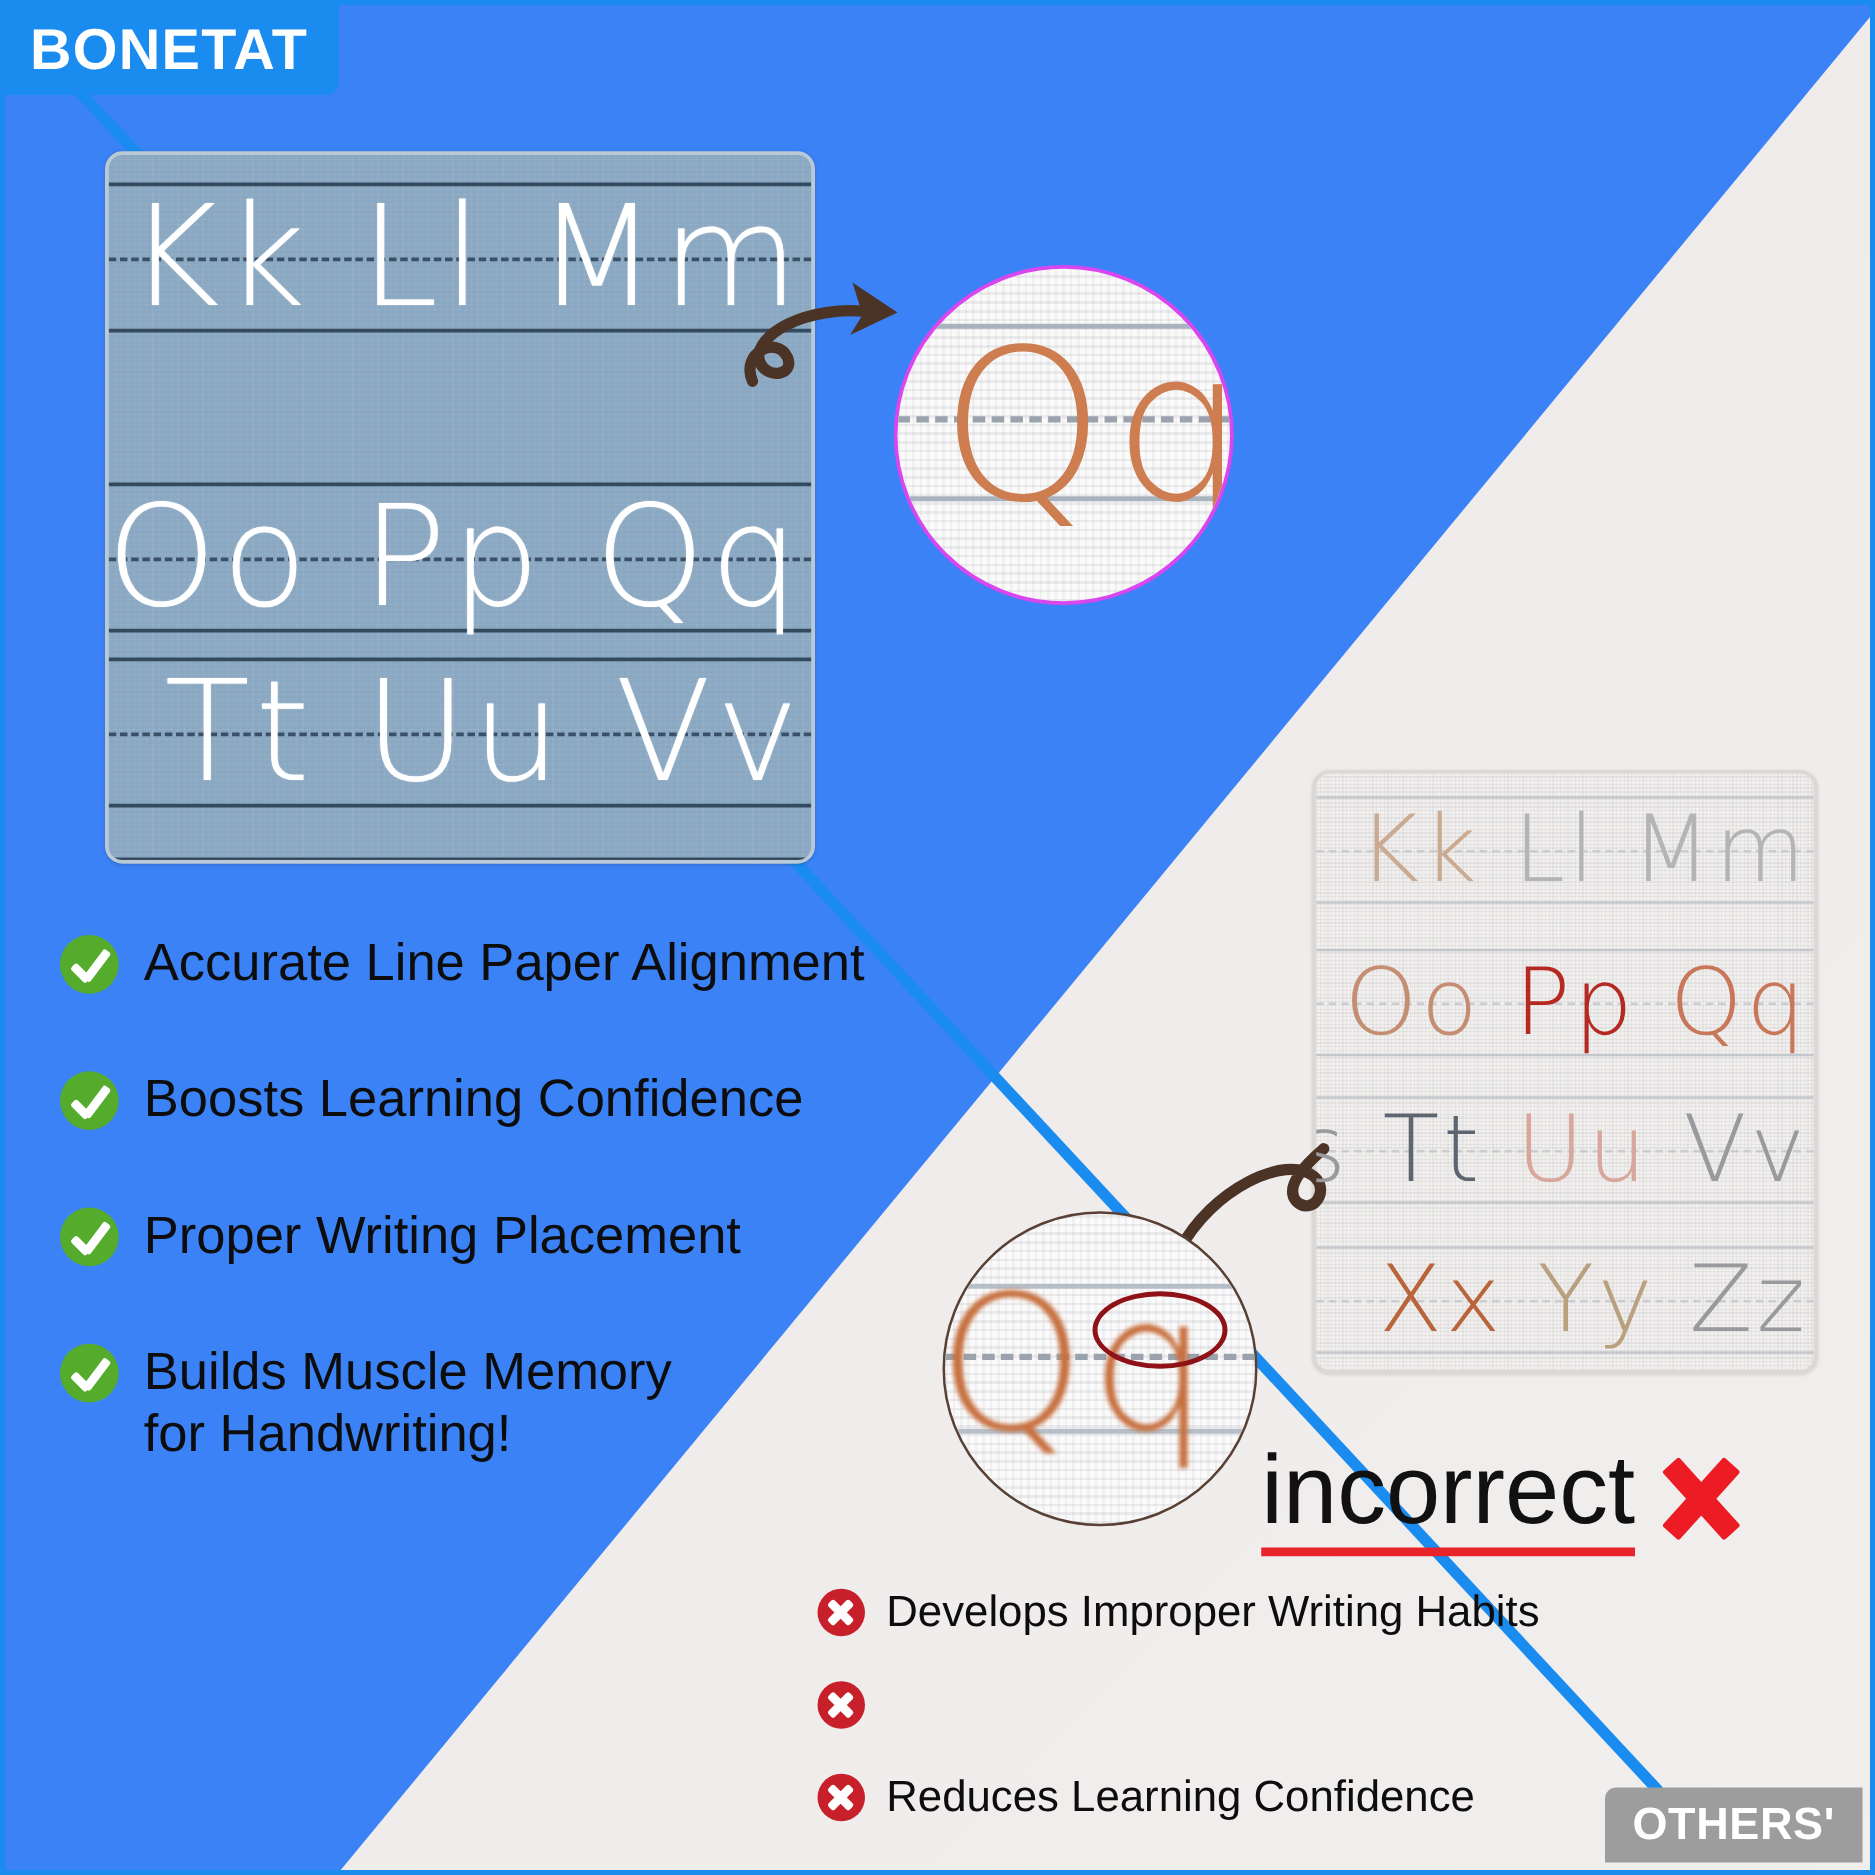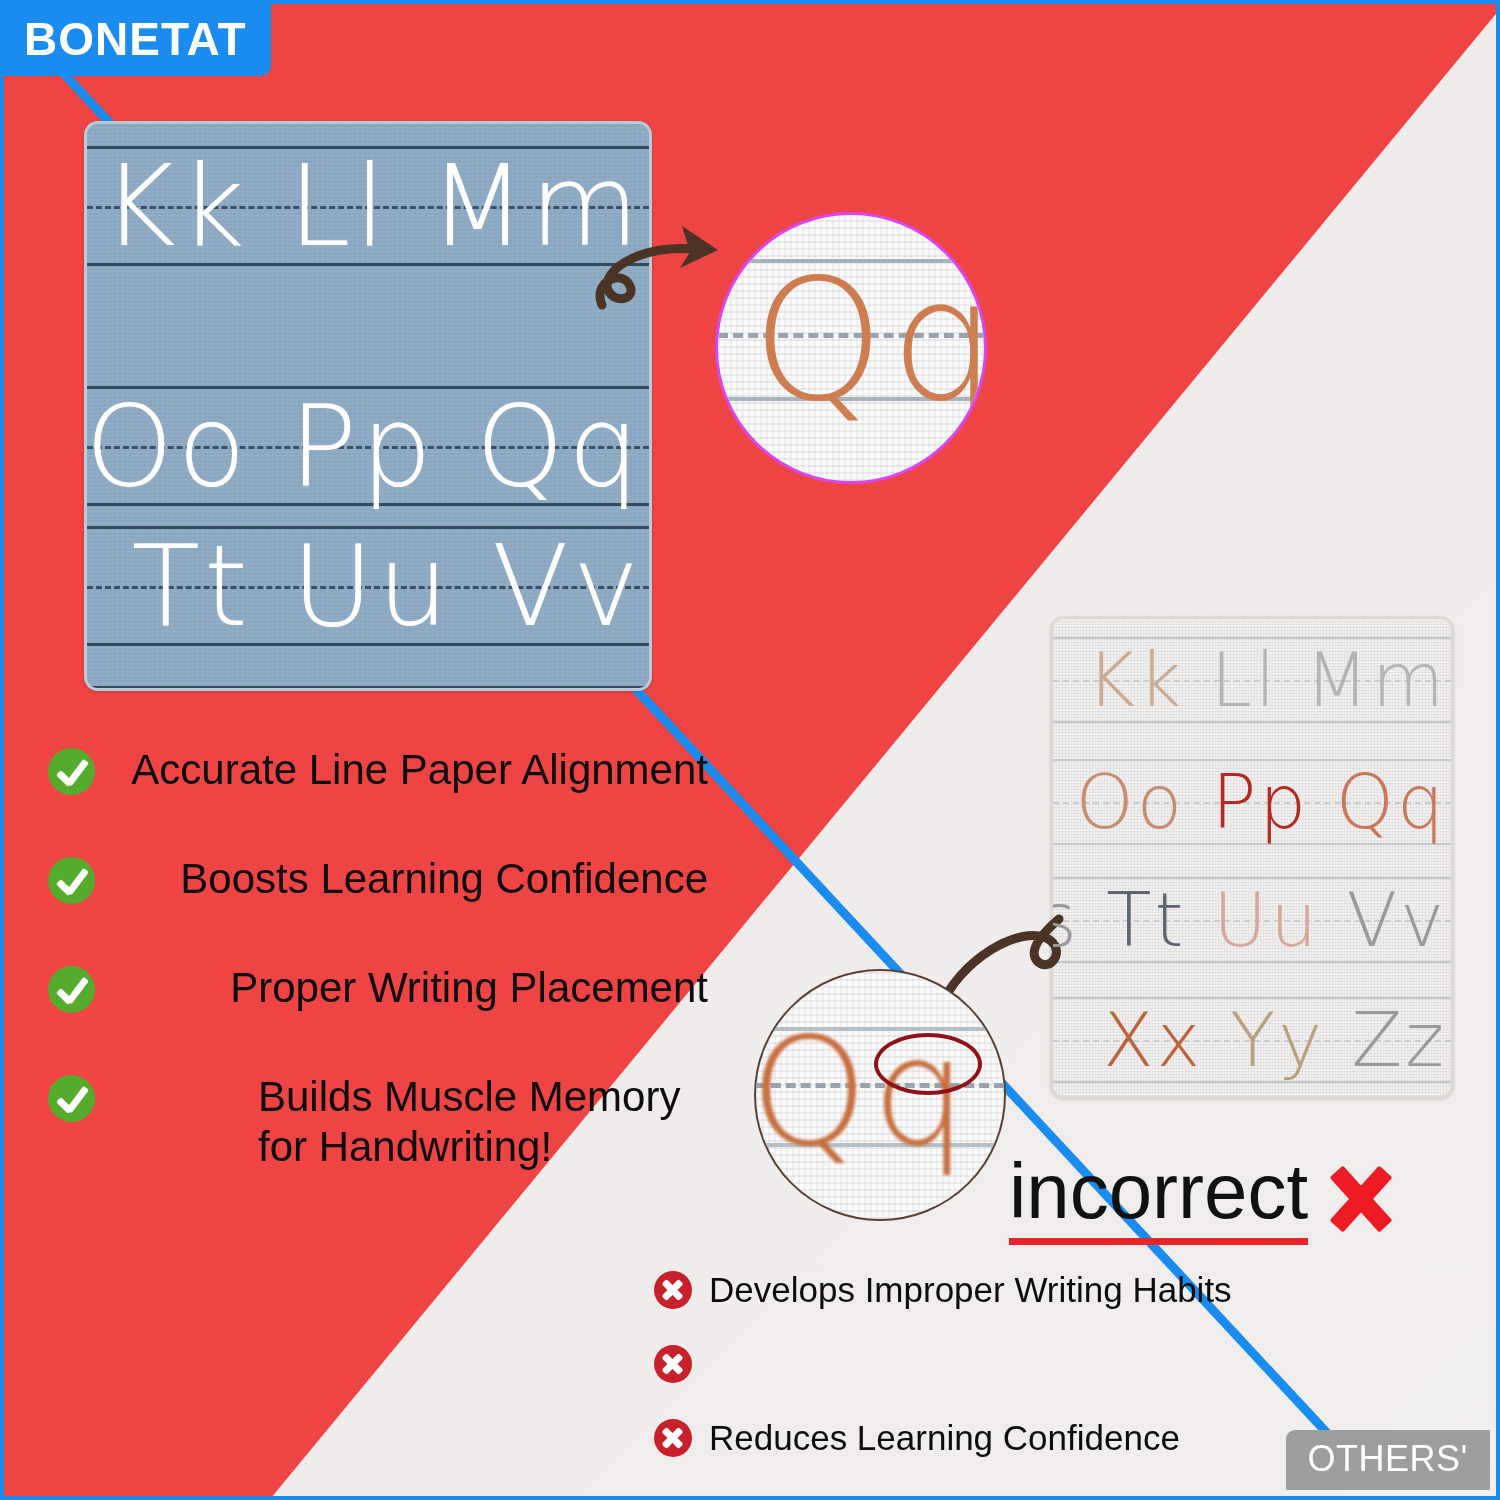--- a/index.html
+++ b/index.html
@@ -8,21 +8,21 @@
     font-family:"Liberation Sans", sans-serif;
     background:#ffffff;
     position:relative;
     overflow:hidden;
   }
 
   
   #frame {
     position:absolute; inset:0;
     border:4px solid #1a8cf0;
-    background:#ef4444;
+    background:#3b82f6;
     overflow:hidden;
   }
 
   
   #right-panel {
     position:absolute; inset:0;
     background:linear-gradient(135deg,#e3dedd 0%,#efebeb 42%,#f1eeee 100%);
     -webkit-clip-path:polygon(1500px 0, 1500px 1500px, 262px 1500px);
     clip-path:polygon(1500px 0, 1500px 1500px, 262px 1500px);
   }
@@ -45,21 +45,21 @@
     padding:12px 24px 14px 20px;
     border-bottom-right-radius:10px;
     line-height:1;
   }
 
   
   #others-badge {
     position:absolute; right:6px; bottom:6px;
     background:#9d9d9d;
     color:#ffffff;
-    font-size:36px; font-weight:normal;
+    font-size:36px; font-weight:bold;
     letter-spacing:0.5px;
     padding:11px 22px 13px 22px;
     border-top-left-radius:9px;
     line-height:1;
   }
 
   
   .board {
     position:absolute;
     border-radius:14px;
@@ -238,21 +238,20 @@
   .cross-mark::before { transform:rotate(42deg); }
   .cross-mark::after  { transform:rotate(-42deg); }
 
   
   #pros {
     position:absolute; left:44px; top:740px; width:660px;
   }
   #pros .bullet {
     display:flex; align-items:flex-start; gap:20px;
     margin-bottom:58px;
-    justify-content:space-between;
   }
   #pros .btext {
     font-size:42px; color:#0d0d0d; line-height:1.18;
     padding-top:1px;
   }
   .ico-check {
     flex:0 0 auto;
     width:47px; height:47px; border-radius:50%;
     background:#55ab2b; position:relative; margin-top:4px;
   }

